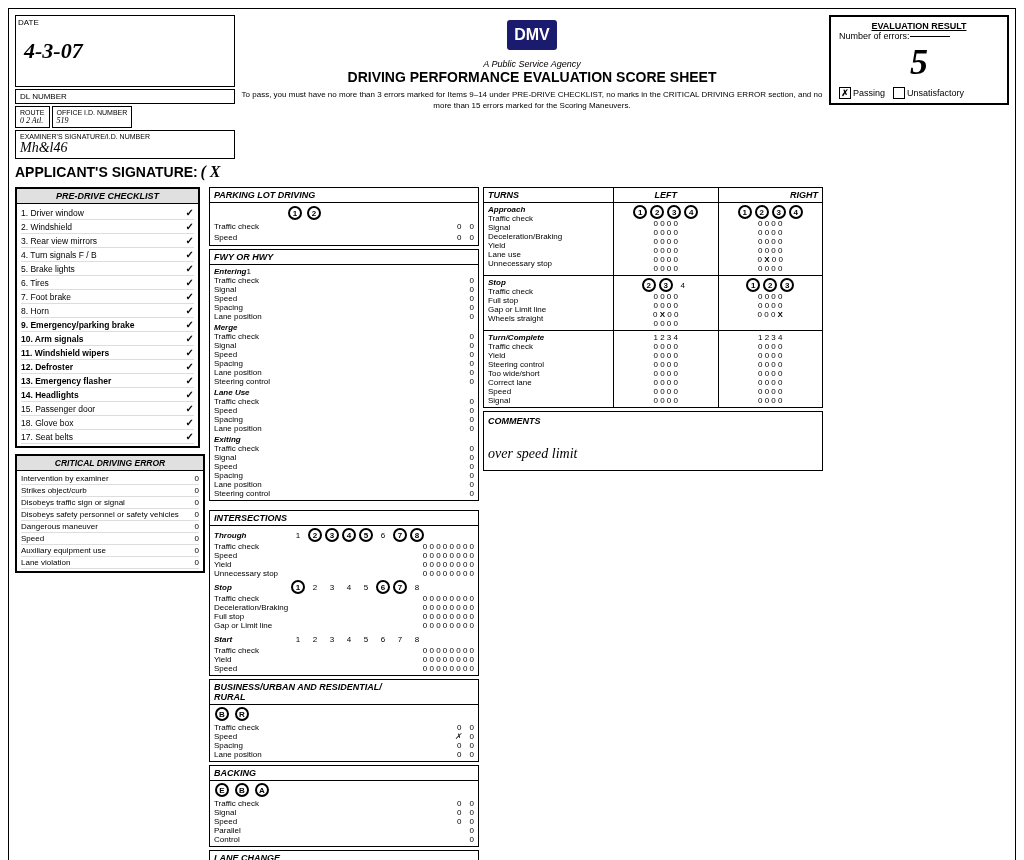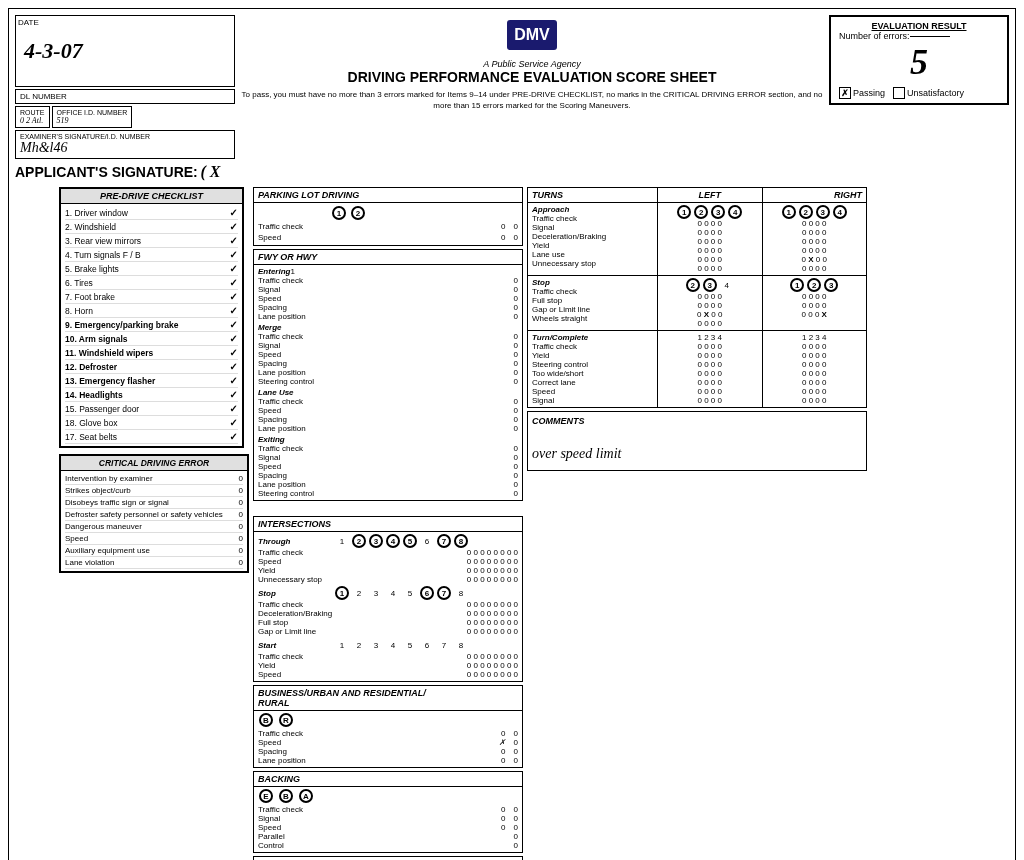--- a/index.html
+++ b/index.html
@@ -310,21 +310,21 @@
     </div>
   </div>
 
   <div class="applicant-sig">
     <span>APPLICANT'S SIGNATURE:</span>
     <span class="handwritten" style="font-size:16px; font-weight:bold;">( X</span>
   </div>
 
   <div class="main-grid">
 
-    <div style="min-width:190px; max-width:190px;margin-left:44px;">
+    <div style="min-width:190px; max-width:190px;">
       <div class="pre-drive">
         <div class="section-header">PRE-DRIVE CHECKLIST</div>
         <div class="pre-drive-list">
           <div class="pre-drive-item">
             <span class="item-label">1. Driver window</span>
             <span class="item-check">✓</span>
           </div>
           <div class="pre-drive-item">
             <span class="item-label">2. Windshield</span>
             <span class="item-check">✓</span>
@@ -401,21 +401,21 @@
           </div>
           <div class="critical-item">
             <span>Strikes object/curb</span>
             <span>0</span>
           </div>
           <div class="critical-item">
             <span>Disobeys traffic sign or signal</span>
             <span>0</span>
           </div>
           <div class="critical-item">
-            <span>Defroster safety personnel or safety vehicles</span>
+            <span>Disobeys safety personnel or safety vehicles</span>
             <span>0</span>
           </div>
           <div class="critical-item">
             <span>Dangerous maneuver</span>
             <span>0</span>
           </div>
           <div class="critical-item">
             <span>Speed</span>
             <span>0</span>
           </div>
@@ -451,21 +451,21 @@
           <div style="display:flex; justify-content:space-between; padding:1px 0;">
             <span>Speed</span>
             <span style="display:flex; gap:8px;">
                 <span>0</span>
                 <span>0</span>
               </span>
           </div>
         </div>
       </div>
 
-      <div style="border:1px solid #000; margin-bottom:15px; font-size:8px;">
+      <div style="border:1px solid #000; margin-bottom:9px; font-size:8px;">
         <div style="font-weight:bold; font-style:italic; padding:2px 4px; border-bottom:1px solid #000; font-size:9px;">FWY OR HWY</div>
         <div style="padding:2px 4px;">
           <div style="display:flex; justify-content:flex-start;">
             <span style="font-style:italic; font-weight:bold;">Entering</span>
             <span>1</span>
           </div>
           <div style="display:flex; justify-content:space-between;">
               <span>Traffic check</span>
               <span>0</span>
             </div>

